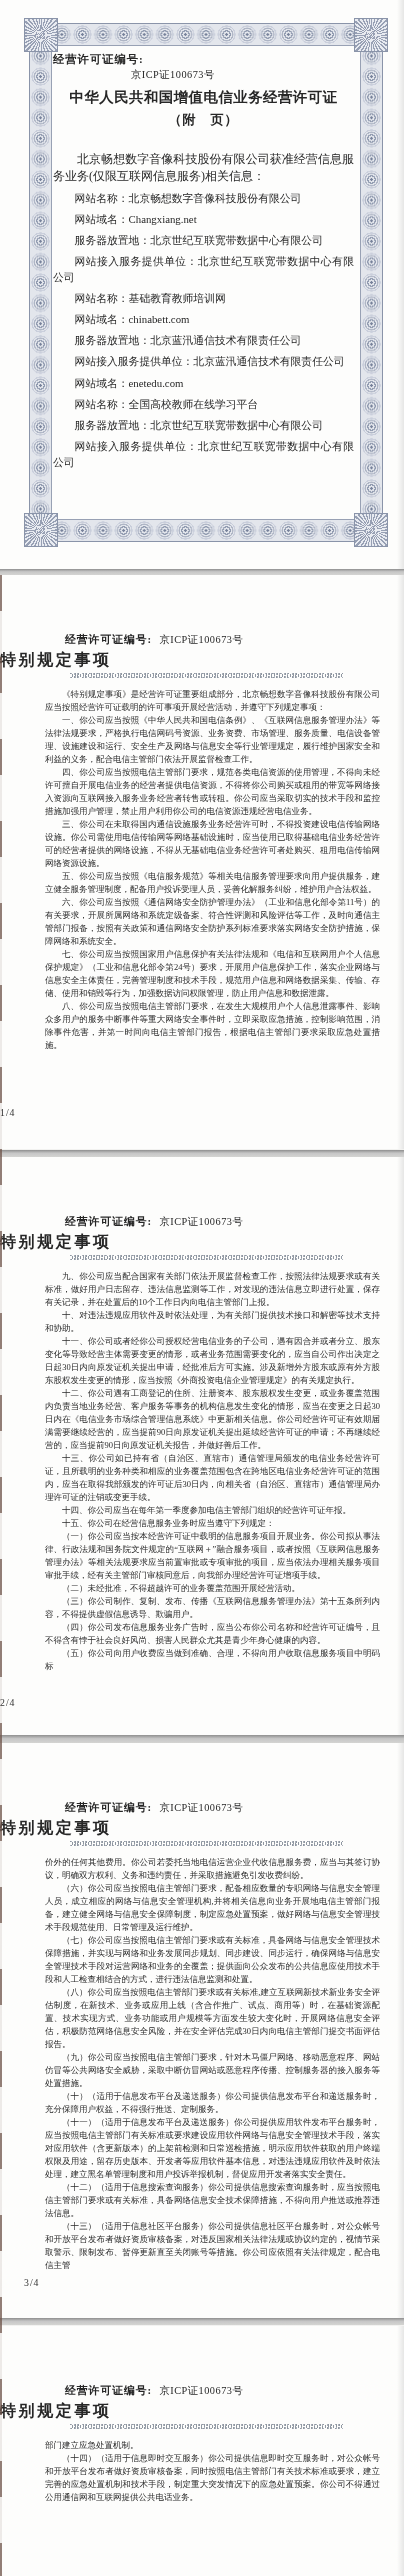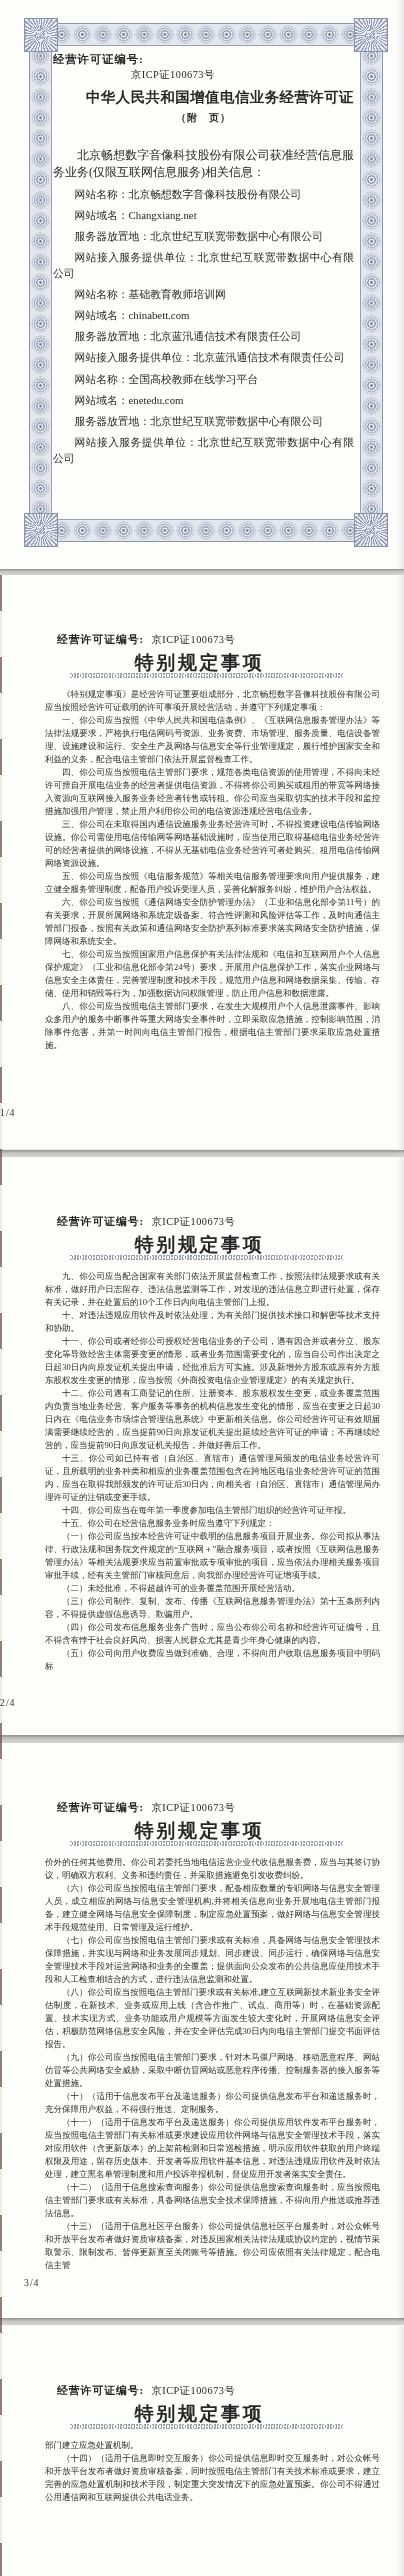--- a/index.html
+++ b/index.html
@@ -36,31 +36,31 @@
   .fr-left{top:0;bottom:0;left:0;width:20.6px;border-left:1px solid #8a94a9;border-right:0.5px solid #98a1b4;}
   .fr-right{top:0;bottom:0;right:0;width:20.6px;border-right:1px solid #8a94a9;border-left:0.5px solid #98a1b4;}
   .fr-corner{position:absolute;width:32px;height:32px;border:0.5px solid #8a94a9;
              background:repeating-conic-gradient(#97a0b4 0 5deg,#e8ebf1 5deg 11deg);}
   .fc-tl{left:-5.2px;top:-5.2px;}  .fc-tr{right:-5.2px;top:-5.2px;}
   .fc-bl{left:-5.2px;bottom:-5.2px;} .fc-br{right:-5.2px;bottom:-5.2px;}
   .cert-body{position:absolute;left:53px;top:52px;width:301px;}
   .cert-license-line{white-space:nowrap;}
   .cert-license-label{font-size:11.3px;font-weight:bold;letter-spacing:1px;}
   .cert-license-no{display:block;font-size:10.3px;margin:1px 0 0 78px;letter-spacing:0.5px;}
-  .cert-title{font-size:14.4px;font-weight:bold;text-align:right;letter-spacing:0.5px;margin:6.2px 0 0 0;}
-  .cert-subtitle{font-size:10px;font-weight:bold;text-align:center;letter-spacing:1px;margin:4.1px 0 0 0;}
+  .cert-title{font-size:14.4px;font-weight:bold;text-align:center;letter-spacing:0.5px;margin:6.2px 0 0 0;}
+  .cert-subtitle{font-size:13px;font-weight:bold;text-align:center;letter-spacing:1px;margin:4.1px 0 0 0;}
   .cert-intro{font-size:12px;line-height:17px;text-indent:2em;margin:21.6px 0 0 0;text-align:justify;}
   .cert-entries{margin-top:2.1px;}
   .cert-entry{font-size:10.8px;line-height:15.5px;text-indent:2em;margin:5.7px 0 0 0;text-align:justify;}
   
-  .prov-header{position:absolute;top:58px;left:57px;white-space:nowrap;}
+  .prov-header{position:absolute;top:58px;left:65px;white-space:nowrap;}
   .prov-license-label{font-size:10.8px;font-weight:bold;letter-spacing:1px;}
   .prov-license-no{font-size:10.3px;margin-left:5.2px;letter-spacing:0.5px;}
-  .prov-title{position:absolute;top:75px;left:0;width:399px;text-align:center;
-              font-size:19px;font-weight:bold;letter-spacing:2.6px;}
+  .prov-title{position:absolute;top:75px;left:0;width:399px;text-align:left;
+              font-size:16px;font-weight:bold;letter-spacing:2.6px;}
   .prov-wave{position:absolute;top:98px;left:70px;width:273px;height:5.2px;
              background-image:
                repeating-linear-gradient(105deg,#8f97a1 0 0.8px,rgba(0,0,0,0) 0.8px 2.6px),
                repeating-linear-gradient(75deg,#aab0b9 0 0.8px,rgba(0,0,0,0) 0.8px 2.6px);}
   .prov-body{position:absolute;top:113px;left:45px;width:335px;font-size:8.5px;
              line-height:13px;text-align:justify;color:#2a2a2a;}
   .para{margin:0;text-indent:2em;}
   .noindent{text-indent:0;}
   .prov-footer{position:absolute;left:0;width:392px;font-size:9.8px;letter-spacing:1px;color:#333;}
   #page2 .prov-footer{top:532px;}
@@ -93,22 +93,22 @@
       <p class="cert-intro">北京畅想数字音像科技股份有限公司获准经营信息服务业务(仅限互联网信息服务)相关信息：</p>
       <div class="cert-entries">
           <p class="cert-entry">网站名称：北京畅想数字音像科技股份有限公司</p>
           <p class="cert-entry">网站域名：Changxiang.net</p>
           <p class="cert-entry">服务器放置地：北京世纪互联宽带数据中心有限公司</p>
           <p class="cert-entry">网站接入服务提供单位：北京世纪互联宽带数据中心有限公司</p>
           <p class="cert-entry">网站名称：基础教育教师培训网</p>
           <p class="cert-entry">网站域名：chinabett.com</p>
           <p class="cert-entry">服务器放置地：北京蓝汛通信技术有限责任公司</p>
           <p class="cert-entry">网站接入服务提供单位：北京蓝汛通信技术有限责任公司</p>
+          <p class="cert-entry">网站域名：enetedu.com</p>
           <p class="cert-entry">网站名称：全国高校教师在线学习平台</p>
-          <p class="cert-entry">网站域名：enetedu.com</p>
           <p class="cert-entry">服务器放置地：北京世纪互联宽带数据中心有限公司</p>
           <p class="cert-entry">网站接入服务提供单位：北京世纪互联宽带数据中心有限公司</p>
         </div>
     </div>
   </div>
 
   <div class="gap" id="gap1"></div>
 
   <div class="page" id="page2">
     <div class="prov-header">

